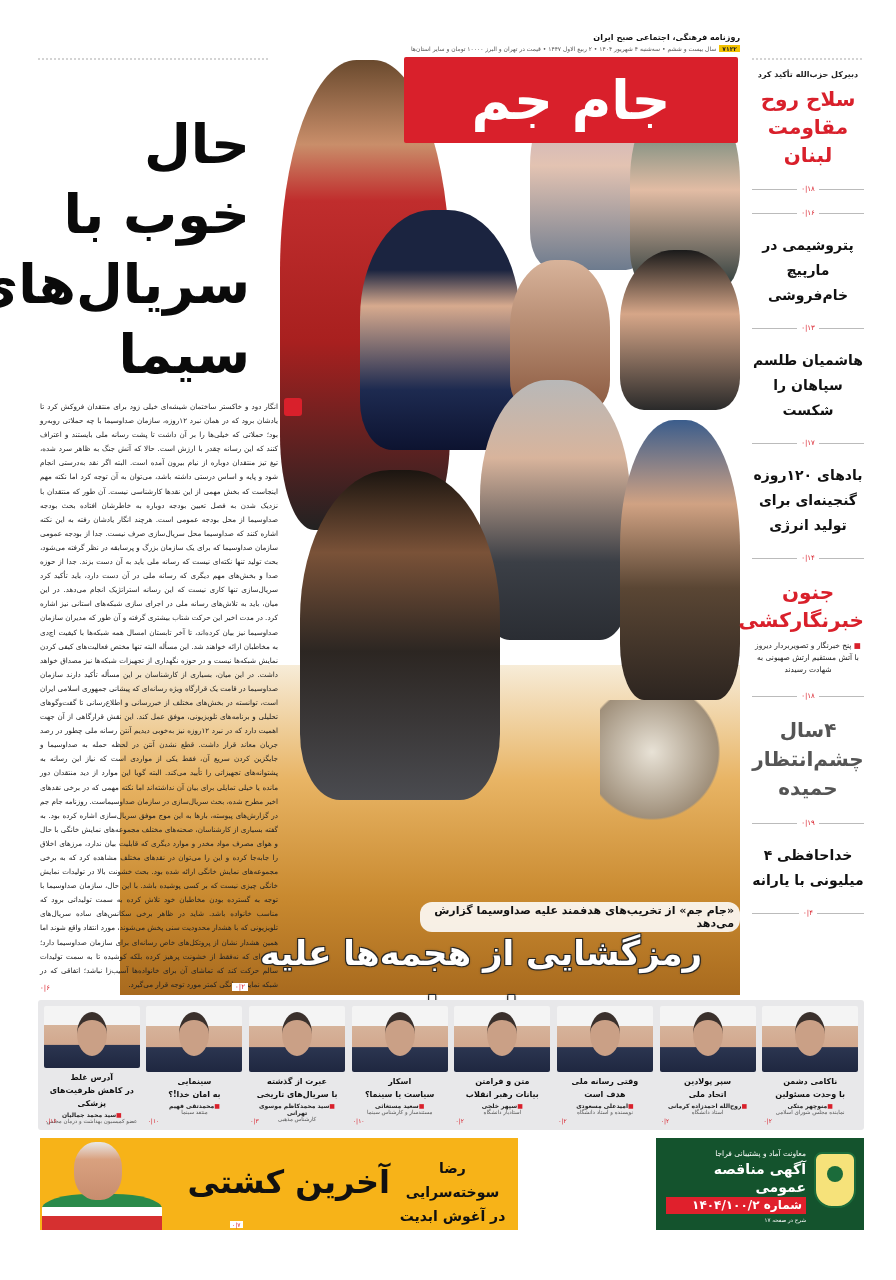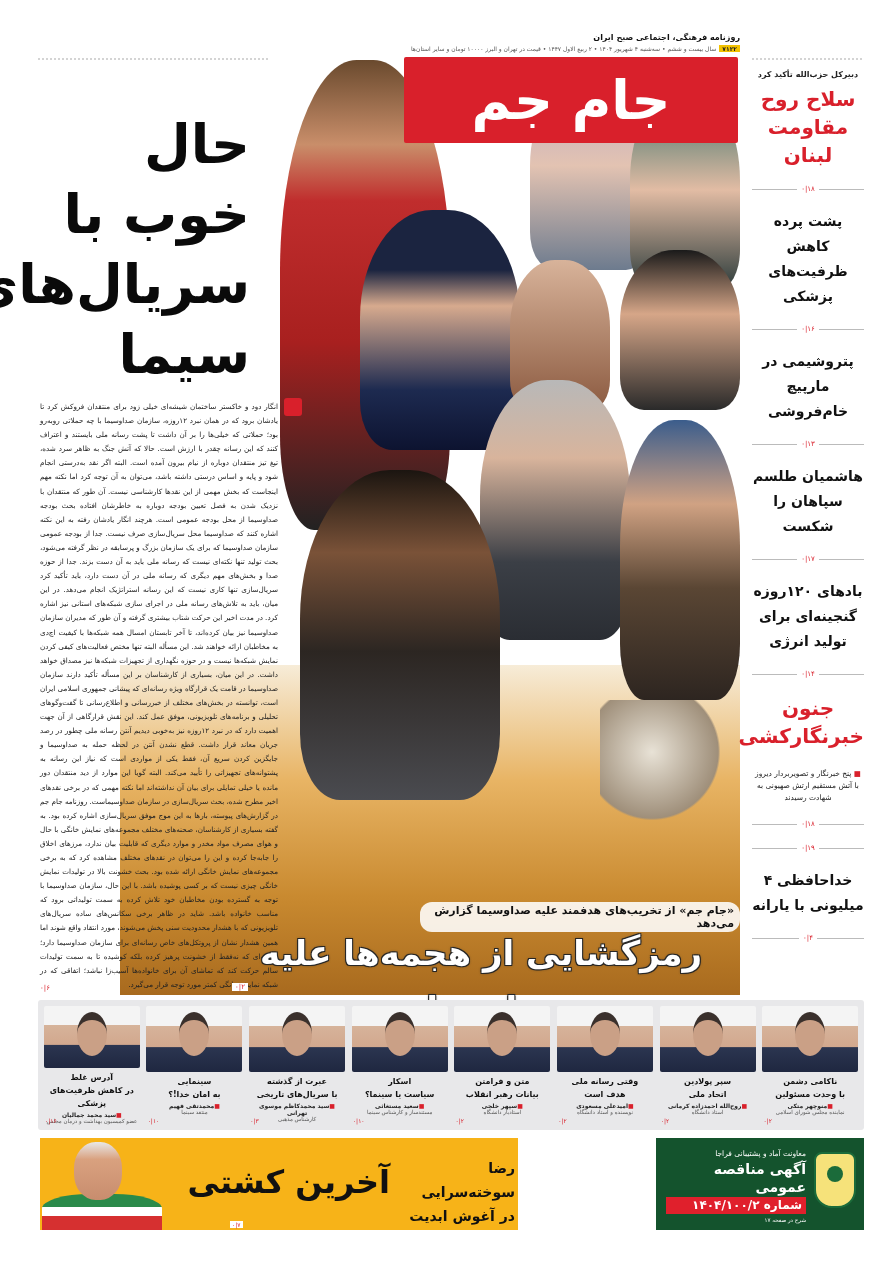--- a/index.html
+++ b/index.html
@@ -41,21 +41,21 @@
   .article { position: absolute; top: 400px; left: 40px; width: 238px; text-align: justify; font-size: 7.2px; line-height: 14.1px; color: #222; }
   .article .logo-mini { position: absolute; top: -2px; right: -24px; width: 18px; height: 18px; background: #d9202b; border-radius: 3px; }
   .article-page { position: absolute; top: 984px; left: 40px; font-size: 7px; color: #d9202b; }
 
   
   .sidebar { position: absolute; top: 70px; left: 752px; width: 112px; text-align: center; direction: rtl; }
   .sb-kicker { font-size: 8px; font-weight: bold; color: #222; margin-bottom: 6px; }
   .sb-red { font-size: 20px; font-weight: 900; color: #d9202b; line-height: 28px; text-align: center; }
   .sb-title { font-size: 14px; font-weight: 900; color: #111; line-height: 25px; }
   .sb-grey { font-size: 20px; font-weight: 900; color: #555; line-height: 29px; }
-  .sb-note { font-size: 7.5px; color: #222; line-height: 12px; margin-top: 18px; }
+  .sb-note { font-size: 7.5px; color: #222; line-height: 12px; margin-top: 6px; }
   .sb-note .bullet { color: #d9202b; }
   .sb-sep { display: flex; align-items: center; gap: 4px; margin: 16px 0; }
   .sb-sep .line { flex: 1; height: 1px; background: #bbb; }
   .sb-sep .pg { font-size: 7px; color: #d9202b; }
 
   
   .columns { position: absolute; top: 1000px; left: 38px; width: 826px; height: 130px; background: #e8e8ea; border-radius: 3px; padding: 6px 5px; display: flex; flex-direction: row; gap: 5px; }
   .col-card { flex: 1; display: flex; flex-direction: column; align-items: center; text-align: center; position: relative; }
   .col-photo { width: 96px; height: 66px; border-radius: 2px; background: linear-gradient(180deg,#f4f4f4 0%, #f4f4f4 30%, #d6b39a 31%, #d2a88e 62%, #2b3550 63%, #1f2740 100%); position: relative; overflow: hidden; }
   .col-photo::after { content: ""; position: absolute; left: 33px; top: 6px; width: 30px; height: 36px; border-radius: 50%; background: #caa086; border-top: 8px solid #3a302c; }
@@ -64,21 +64,21 @@
   .col-author .bullet { color: #d9202b; }
   .col-role { font-size: 5.5px; color: #555; }
   .col-page { position: absolute; bottom: 0; left: 2px; font-size: 6px; color: #d9202b; }
 
   
   .banner-wrestler { position: absolute; top: 1138px; left: 40px; width: 478px; height: 92px; background: #f7b318; overflow: hidden; }
   .wrestler-img { position: absolute; left: 2px; top: 0; width: 120px; height: 92px; }
   .wrestler-head { position: absolute; left: 32px; top: 4px; width: 48px; height: 58px; border-radius: 45%; background: linear-gradient(180deg,#e8e8e8 0%, #d9a17f 30%, #c88d6e 100%); }
   .wrestler-shirt { position: absolute; left: 0; bottom: 0; width: 120px; height: 36px; border-radius: 40% 40% 0 0; background: linear-gradient(180deg,#2a8a4a 0%, #2a8a4a 35%, #ffffff 36%, #ffffff 60%, #d63030 61%, #d63030 100%); }
   .banner-wrestler .big { position: absolute; left: 120px; top: 12px; width: 230px; text-align: right; font-size: 32px; font-weight: 900; color: #111; line-height: 64px; }
-  .banner-wrestler .obit { position: absolute; left: 350px; top: 18px; width: 125px; text-align: right; font-size: 14px; font-weight: 900; color: #111; line-height: 24px; }
+  .banner-wrestler .obit { position: absolute; left: 350px; top: 18px; width: 125px; text-align: center; font-size: 14px; font-weight: 900; color: #111; line-height: 24px; }
   .banner-wrestler .pg { position: absolute; left: 190px; bottom: 2px; font-size: 6px; background: #fff; color: #d9202b; padding: 0 2px; }
 
   .banner-ad { position: absolute; top: 1138px; left: 656px; width: 208px; height: 92px; background: #14532d; color: #fff; }
   .ad-emblem { position: absolute; right: 8px; top: 14px; width: 42px; height: 56px; background: #f6e27a; border-radius: 8px 8px 18px 18px; border: 2px solid #1b6b3a; }
   .ad-emblem::after { content: ""; position: absolute; left: 11px; top: 12px; width: 16px; height: 16px; border-radius: 50%; background: #1b6b3a; }
   .ad-text { position: absolute; right: 58px; top: 10px; width: 140px; text-align: right; }
   .ad-text .l1 { font-size: 7.5px; line-height: 12px; }
   .ad-text .l2 { font-size: 14px; font-weight: bold; line-height: 18px; }
   .ad-text .l3 { font-size: 12px; font-weight: bold; background: #e0202c; line-height: 17px; padding: 0 4px; margin-top: 1px; }
   .ad-text .l4 { font-size: 5.5px; margin-top: 3px; }
@@ -127,21 +127,20 @@
   <div>
     <div class="sb-kicker">دبیرکل حزب‌الله تأکید کرد</div>
     <div class="sb-red">سلاح روح مقاومت لبنان</div>
   </div>
   <div class="sb-sep">
       <div class="line"></div>
       <span class="pg">۱۸|۰</span>
       <div class="line"></div>
     </div>
 
-  <div class="sb-title">پشت پرده کاهش ظرفیت‌های پزشکی</div>
   <div class="sb-sep">
       <div class="line"></div>
       <span class="pg">۱۶|۰</span>
       <div class="line"></div>
     </div>
 
   <div class="sb-title">پتروشیمی در مارپیچ خام‌فروشی</div>
   <div class="sb-sep">
       <div class="line"></div>
       <span class="pg">۱۳|۰</span>
@@ -165,20 +164,21 @@
   <div>
     <div class="sb-red">جنون خبرنگارکشی</div>
     <div class="sb-note"><span class="bullet">■ </span><span>پنج خبرنگار و تصویربردار دیروز با آتش مستقیم ارتش صهیونی به شهادت رسیدند</span></div>
   </div>
   <div class="sb-sep">
       <div class="line"></div>
       <span class="pg">۱۸|۰</span>
       <div class="line"></div>
     </div>
 
+  <div class="sb-grey">۴سال چشم‌انتظار حمیده</div>
   <div class="sb-sep">
       <div class="line"></div>
       <span class="pg">۱۹|۰</span>
       <div class="line"></div>
     </div>
 
   <div class="sb-title">خداحافظی ۴ میلیونی با یارانه</div>
   <div class="sb-sep">
       <div class="line"></div>
       <span class="pg">۴|۰</span>

